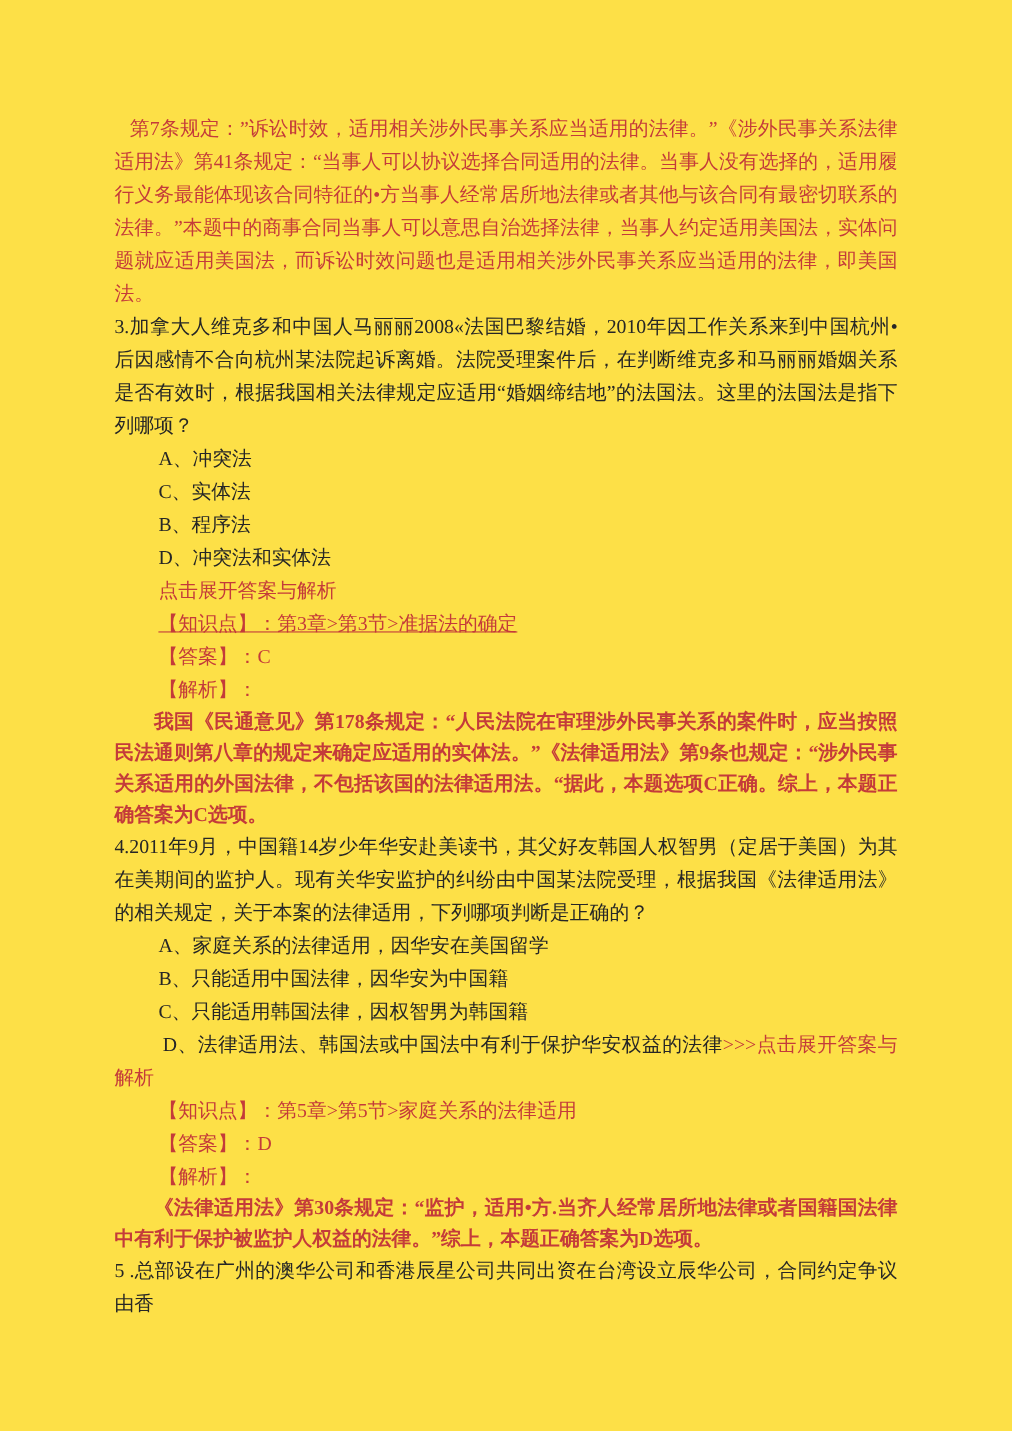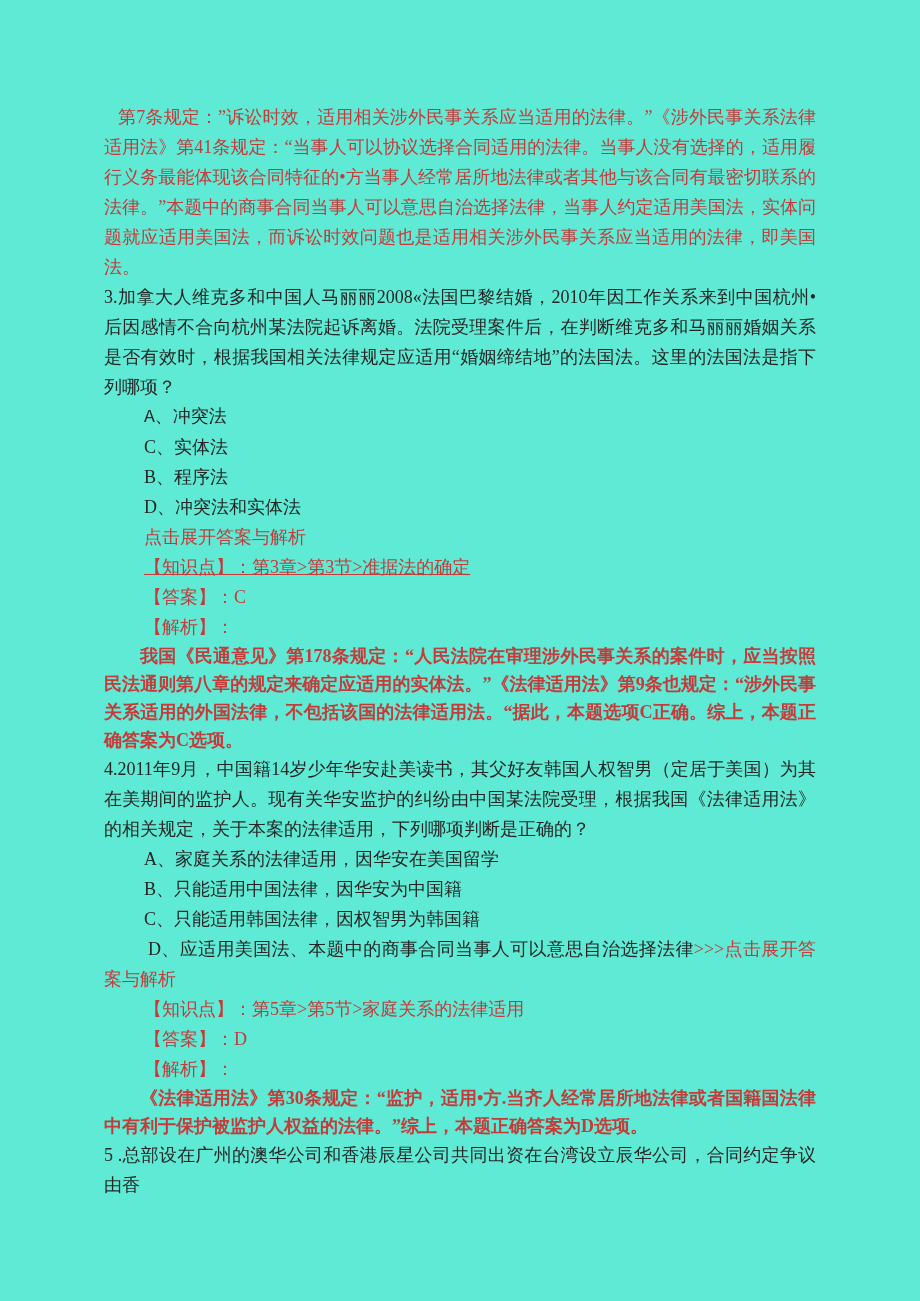--- a/index.html
+++ b/index.html
@@ -4,38 +4,38 @@
 <style>
   html, body {
     margin: 0;
     padding: 0;
     background: #ffffff;
   }
   .page {
     position: relative;
     width: 920px;
     min-height: 1301px;
-    background: #5eead4;
+    background: #fde047;
     overflow: hidden;
   }
   .content {
     box-sizing: border-box;
     padding: 102px 104px 0 104px;
     font-family: "Liberation Serif", "DejaVu Serif", serif;
     font-size: 18px;
     line-height: 30px;
     color: #262626;
     text-align: justify;
   }
   .content p { margin: 0; padding: 0; }
   .red { color: #c43b3a; }
   .carryover { text-indent: 14px; }
   .stem { margin-top: 2px; }
   .opt { text-indent: 40px; }
-  .opt-first { margin-top: 18px; font-family: Liberation Mono, monospace; }
+  .opt-first { margin-top: 18px; }
   .opt-next { margin-top: 2px; }
   .expand-link { text-indent: 40px; margin-top: 13px; cursor: pointer; }
   .kp { text-indent: 40px; }
   .kp-first { margin-top: 9px; text-decoration: underline; }
   .kp-first-2 { margin-top: 8px; }
   .analysis { line-height: 28px; text-indent: 2em; font-weight: bold; }
   .stem-q4 { margin-top: 0; }
   .opt-first-2 { margin-top: 20px; }
   .opt-d { margin-top: 15px; text-indent: 44px; }
   .stem-q5 { margin-top: 0; }
@@ -62,21 +62,21 @@
     <p class="red kp">【解析】：</p>
 
     <p class="red analysis">我国《民通意见》第178条规定：“人民法院在审理涉外民事关系的案件时，应当按照民法通则第八章的规定来确定应适用的实体法。”《法律适用法》第9条也规定：“涉外民事关系适用的外国法律，不包括该国的法律适用法。“据此，本题选项C正确。综上，本题正确答案为C选项。</p>
 
     <p class="stem stem-q4">4.2011年9月，中国籍14岁少年华安赴美读书，其父好友韩国人权智男（定居于美国）为其在美期间的监护人。现有关华安监护的纠纷由中国某法院受理，根据我国《法律适用法》的相关规定，关于本案的法律适用，下列哪项判断是正确的？</p>
 
     <p class="opt opt-first-2">A、家庭关系的法律适用，因华安在美国留学</p>
     <p class="opt opt-next">B、只能适用中国法律，因华安为中国籍</p>
     <p class="opt opt-next">C、只能适用韩国法律，因权智男为韩国籍</p>
 
-    <p class="opt-d"><span>D、应适用美国法、本题中的商事合同当事人可以意思自治选择法律</span><span class="red">&gt;&gt;&gt;点击展开答案与解析</span></p>
+    <p class="opt-d"><span>D、法律适用法、韩国法或中国法中有利于保护华安权益的法律</span><span class="red">&gt;&gt;&gt;点击展开答案与解析</span></p>
 
     <p class="red kp kp-first-2">【知识点】：第5章&gt;第5节&gt;家庭关系的法律适用</p>
     <p class="red kp">【答案】：D</p>
     <p class="red kp">【解析】：</p>
 
     <p class="red analysis">《法律适用法》第30条规定：“监护，适用•方.当齐人经常居所地法律或者国籍国法律中有利于保护被监护人权益的法律。”综上，本题正确答案为D选项。</p>
 
     <p class="stem stem-q5">5 .总部设在广州的澳华公司和香港辰星公司共同出资在台湾设立辰华公司，合同约定争议由香</p>
 
   </div>

